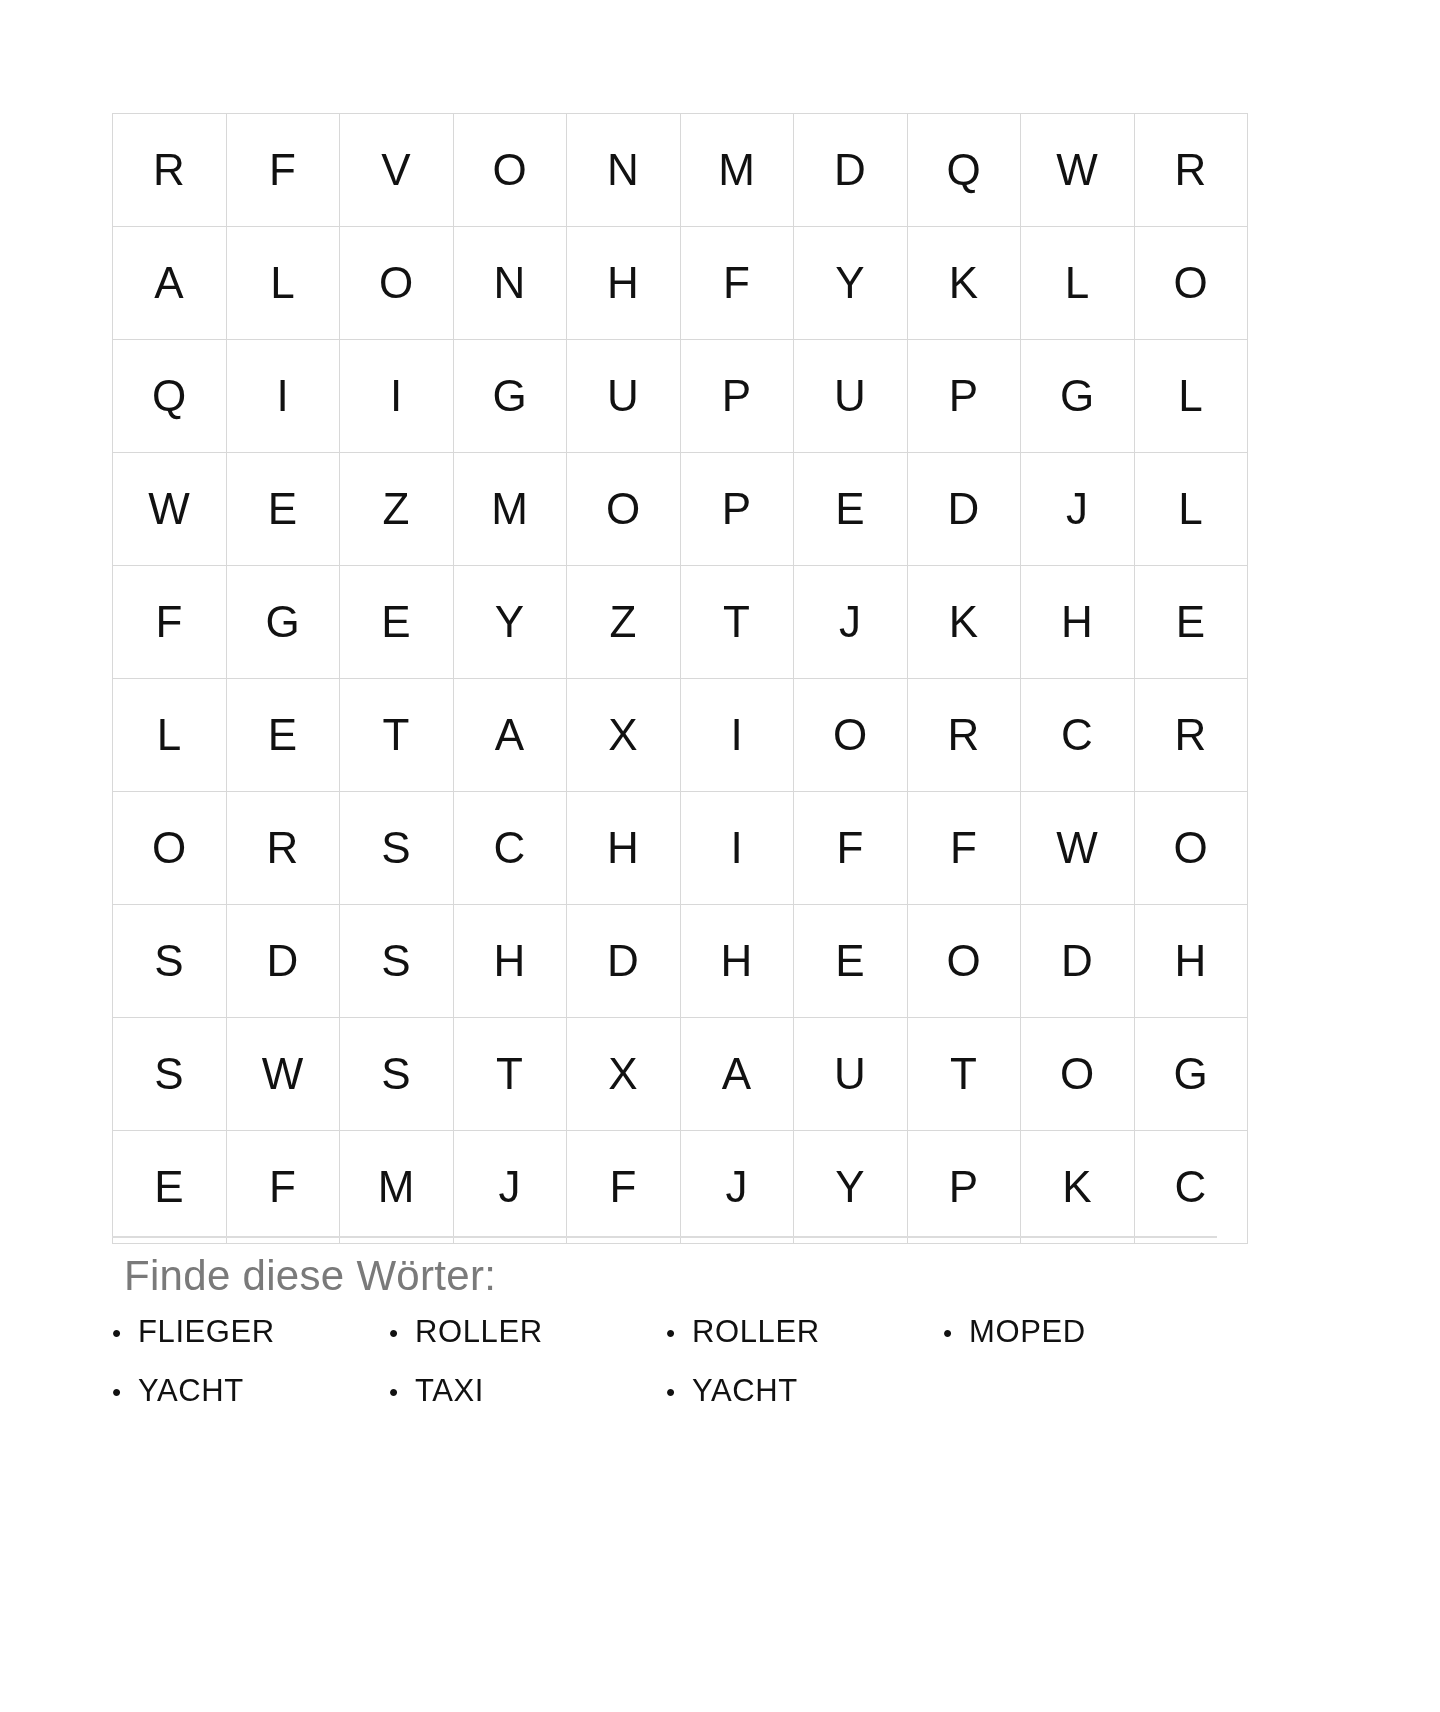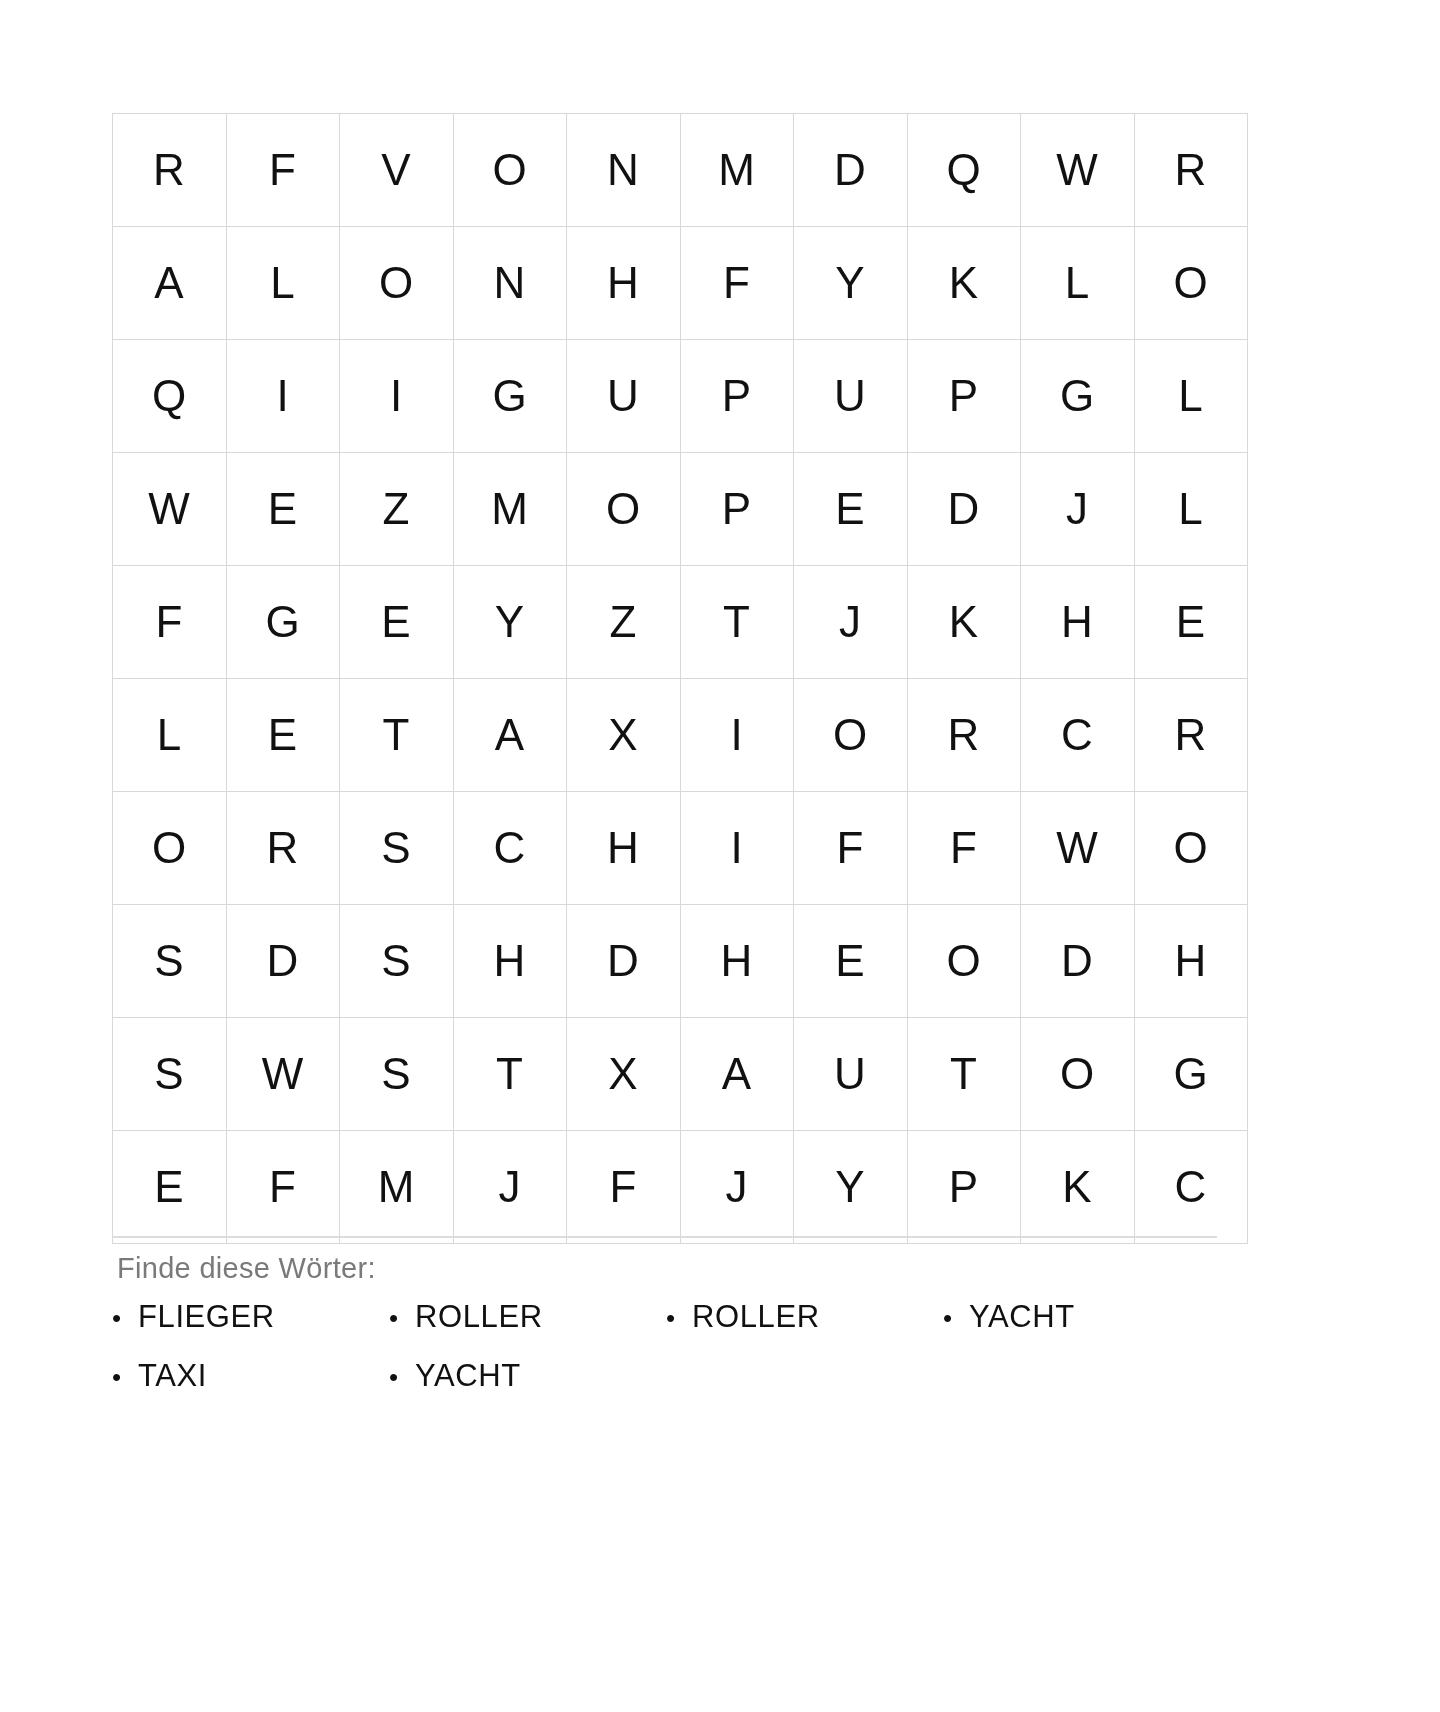--- a/index.html
+++ b/index.html
@@ -46,24 +46,24 @@
   }
   .clues {
     position: absolute;
     left: 112px;
     top: 1236px;
     width: 1105px;
     border-top: 2px solid #dcdcdc;
     padding-top: 14px;
   }
   .clues-title {
-    font-size: 29px;
+    font-size: 42px;
     color: #7a7a7a;
     font-weight: 400;
-    margin: 0 0 14px 5px;
+    margin: 0 0 14px 12px;
     letter-spacing: 0.3px;
   }
   .clue-grid {
     display: grid;
     grid-template-columns: 277px 277px 277px 274px;
     row-gap: 23px;
   }
   .clue-item {
     font-size: 31px;
     color: #111111;
@@ -218,20 +218,23 @@
       <div class="clue-item">
         <span class="clue-bullet">•</span><span class="clue-text">FLIEGER</span>
       </div>
       <div class="clue-item">
         <span class="clue-bullet">•</span><span class="clue-text">ROLLER</span>
       </div>
       <div class="clue-item">
         <span class="clue-bullet">•</span><span class="clue-text">ROLLER</span>
       </div>
       <div class="clue-item">
+        <span class="clue-bullet">•</span><span class="clue-text">MOPED</span>
+      </div>
+      <div class="clue-item">
         <span class="clue-bullet">•</span><span class="clue-text">YACHT</span>
       </div>
       <div class="clue-item">
         <span class="clue-bullet">•</span><span class="clue-text">TAXI</span>
       </div>
       <div class="clue-item">
         <span class="clue-bullet">•</span><span class="clue-text">YACHT</span>
       </div>
     </div>
   </div>

